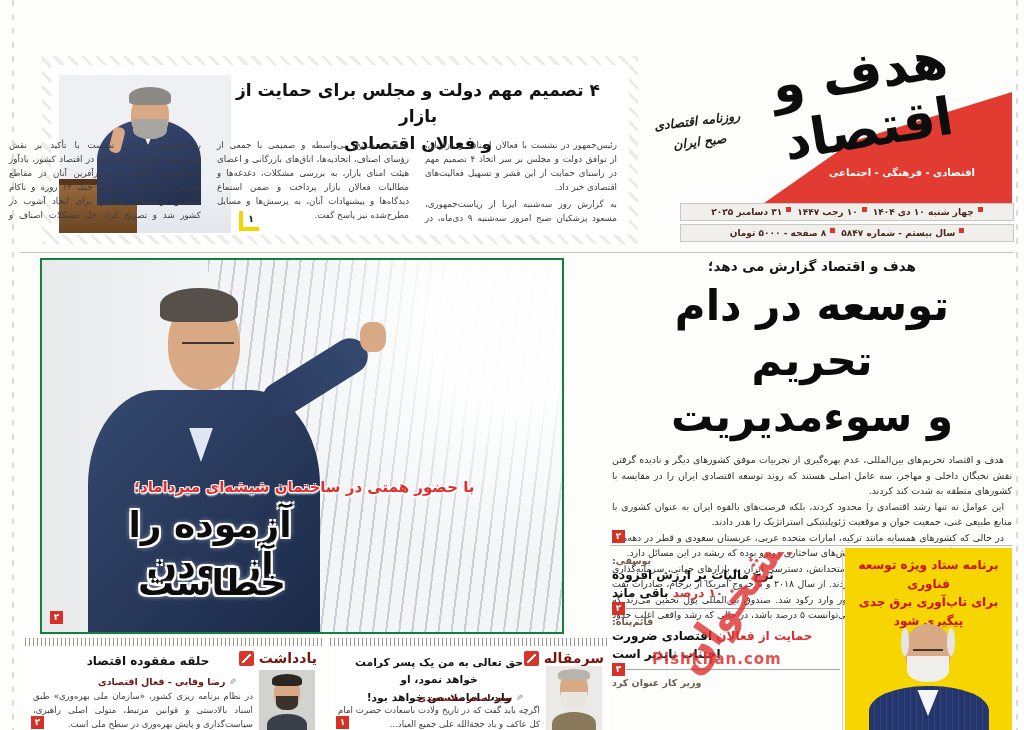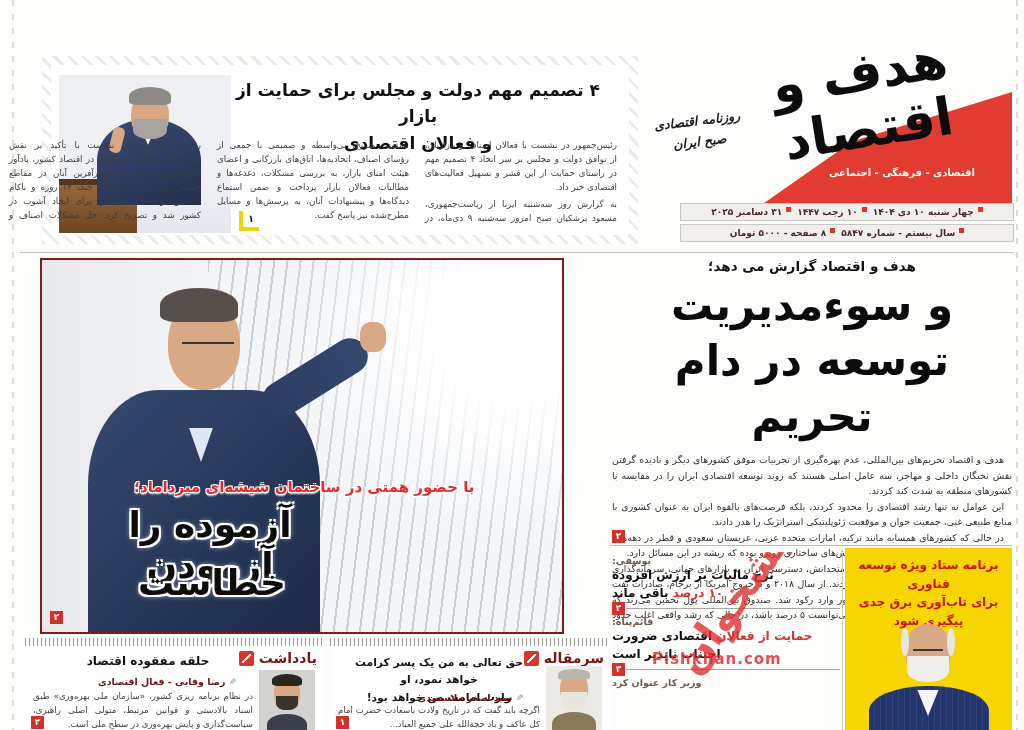--- a/index.html
+++ b/index.html
@@ -42,21 +42,21 @@
   .lead-kicker{text-align:center;font-size:13.5px;font-weight:800;color:#111;}
   .lead-title{text-align:center;font-size:42px;font-weight:800;color:#0b0b0b;line-height:1.32;margin-top:4px;letter-spacing:-1px;}
   .lead-body{margin-top:8px;font-size:9.4px;line-height:1.65;text-align:justify;color:#2e2e2e;}
   .lead-body p{margin:0;text-indent:8px;}
   .marker{width:13px;height:13px;background:#d43226;color:#fff;font-size:9px;font-weight:700;
         text-align:center;line-height:13px;}
   .lead-marker{position:absolute;left:0px;top:272px;}
   .lead-rule{position:absolute;left:610px;top:545px;width:402px;height:1px;background:#bdbbb6;}
   
   .photo-box{position:absolute;left:40px;top:258px;width:520px;height:372px;
-        border:2px solid #7f1d1d;background:#f2f4f6;overflow:hidden;}
+        border:2px solid #15803d;background:#f2f4f6;overflow:hidden;}
   .blinds{position:absolute;right:0;top:0;width:68%;height:100%;
         background:
          radial-gradient(circle at 85% 18%,rgba(255,255,255,.95) 0 18%,rgba(255,255,255,0) 55%),
          repeating-linear-gradient(97deg,rgba(150,160,172,.45) 0 2px,rgba(255,255,255,.05) 2px 13px);}
   .wall{position:absolute;left:0;top:0;width:36%;height:100%;background:linear-gradient(90deg,#e8e9eb,#f4f5f6);}
   .photo-cap-kicker{position:absolute;right:8px;top:218px;width:420px;text-align:left;
         font-size:15px;font-weight:800;color:#e62b2b;
         text-shadow:1px 1px 0 #fff,-1px -1px 0 #fff,1px -1px 0 #fff,-1px 1px 0 #fff,0 2px 2px #fff;}
   .photo-cap-1{position:absolute;left:18px;top:244px;width:300px;text-align:center;
         font-size:36px;font-weight:800;color:#0d0d0d;letter-spacing:-1px;
@@ -172,22 +172,22 @@
     <span class="b-item">
         <span class="b-sq"></span>
         <span>۸ صفحه - ۵۰۰۰ تومان</span>
       </span>
   </div>
   <div class="head-rule"></div>
 
   <div class="lead">
     <div class="lead-kicker">هدف و اقتصاد گزارش می دهد؛</div>
     <div class="lead-title">
+      <div>توسعه در دام تحریم</div>
       <div>و سوءمدیریت</div>
-      <div>توسعه در دام تحریم</div>
     </div>
     <div class="lead-body">
       <p>هدف و اقتصاد تحریم‌های بین‌المللی، عدم بهره‌گیری از تجربیات موفق کشورهای دیگر و نادیده گرفتن نقش نخبگان داخلی و مهاجر، سه عامل اصلی هستند که روند توسعه اقتصادی ایران را در مقایسه با کشورهای منطقه به شدت کند کردند.</p>
       <p>این عوامل نه تنها رشد اقتصادی را محدود کردند، بلکه فرصت‌های بالقوه ایران به عنوان کشوری با منابع طبیعی غنی، جمعیت جوان و موقعیت ژئوپلیتیکی استراتژیک را هدر دادند.</p>
       <p>در حالی که کشورهای همسایه مانند ترکیه، امارات متحده عربی، عربستان سعودی و قطر در دهه‌های اخیر رشد چشمگیری داشته‌اند، ایران با چالش‌های ساختاری روبرو بوده که ریشه در این مسائل دارد.</p>
       <p>تحریم‌ها به ویژه از سوی ایالات متحده و متحدانش، دسترسی ایران به بازارهای جهانی، سرمایه‌گذاری خارجی و فناوری‌های پیشرفته را مسدود کردند. از سال ۲۰۱۸ و با خروج آمریکا از برجام، صادرات نفت ایران به شدت کاهش یافت و اقتصاد کشور وارد رکود شد. صندوق بین‌المللی پول تخمین می‌زند که بدون تحریم‌ها، رشد متوسط سالانه ایران می‌توانست ۵ درصد باشد، در حالی که رشد واقعی اغلب حدود ۳ درصد یا کمتر بوده است.</p>
     </div>
     <div class="marker lead-marker">۲</div>
   </div>
   <div class="lead-rule"></div>

